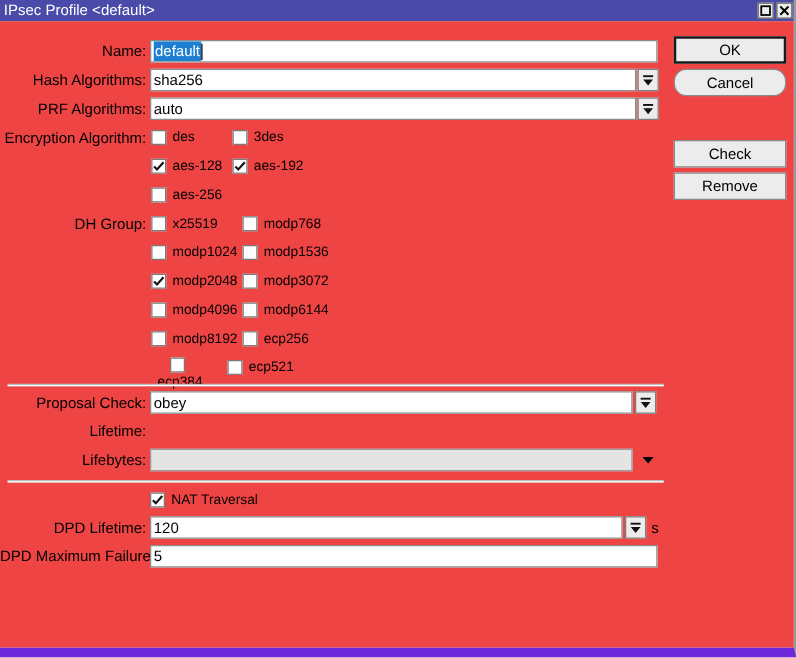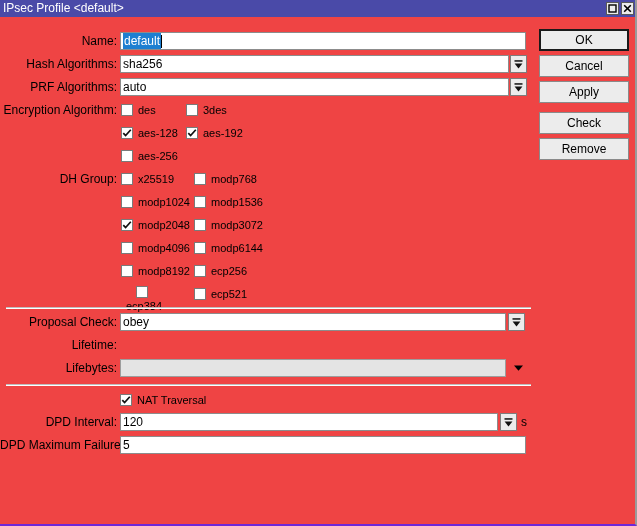--- a/index.html
+++ b/index.html
@@ -16,21 +16,21 @@
   }
 
   
   .window {
     position: relative;
     width: 637px;
     height: 526px;
     box-sizing: border-box;
     background: #eeeeee;
     border-right: 2px solid #9a9a9a;
-    border-bottom: 2px solid #6d28d9;
+    border-bottom: 8px solid #6d28d9;
     overflow: hidden;
   }
 
   
   .titlebar {
     position: absolute;
     left: 0; top: 0;
     width: 637px;
     height: 17px;
     background: #4a4aa8;
@@ -349,21 +349,21 @@
     </div>
     <div class="cbwrap" style="left:194px; top:246px;">
       <span class="cbox"></span>
       <span class="cblabel">ecp256</span>
     </div>
 
     <div class="cbwrap" style="left:121px; top:269px;flex-direction:column;">
       <span class="cbox"></span>
       <span class="cblabel">ecp384</span>
     </div>
-    <div class="cbwrap" style="left:194px; top:269px;">
+    <div class="cbwrap" style="left:182px; top:269px;">
       <span class="cbox"></span>
       <span class="cblabel">ecp521</span>
     </div>
 
     <div class="sep" style="top:290px;"></div>
 
     <div class="label" style="top:296px;">Proposal Check:</div>
     <div class="field-text" style="left:120px; top:296px; width:386px;">
       <span>obey</span>
     </div>
@@ -396,39 +396,38 @@
       <span class="cbox">
         <span>
           <svg width="10" height="10" viewBox="0 0 10 10">
               <path d="M1.3 5.2 L3.6 7.6 L8.8 1.8" stroke="#111" stroke-width="1.7" fill="none"></path>
             </svg>
         </span>
       </span>
       <span class="cblabel">NAT Traversal</span>
     </div>
 
-    <div class="label" style="top:396px;">DPD Interval:</div>
+    <div class="label" style="top:396px;">DPD Lifetime:</div>
     <div class="field-text" style="left:120px; top:396px; width:378px;">
       <span>120</span>
     </div>
     <button class="ddbtn" style="left:500px; top:396px;">
       <span>
         <svg width="11" height="11" viewBox="0 0 11 11">
           <rect x="1.5" y="1.2" width="8" height="1.5" fill="#111"></rect>
           <path d="M5.5 9.4 L1.6 4.6 L9.4 4.6 Z" fill="#111"></path>
         </svg>
       </span>
     </button>
     <span class="unit" style="left:521px; top:396px;">s</span>
 
     <div class="label" style="top:419px;">DPD Maximum Failures:</div>
     <div class="field-text" style="left:120px; top:419px; width:406px;">
       <span>5</span>
     </div>
 
     <button class="btn default" style="top:12px;">OK</button>
-    <button class="btn" style="top:38px;">Cancel</button>
-    <button class="btn" style="top:64px;">Apply</button>
+    <button class="btn" style="top:38px;border-radius:10px;">Cancel</button>
     <button class="btn" style="top:95px;">Check</button>
     <button class="btn" style="top:121px;">Remove</button>
 
   </div>
 </div>
 
 </body></html>

